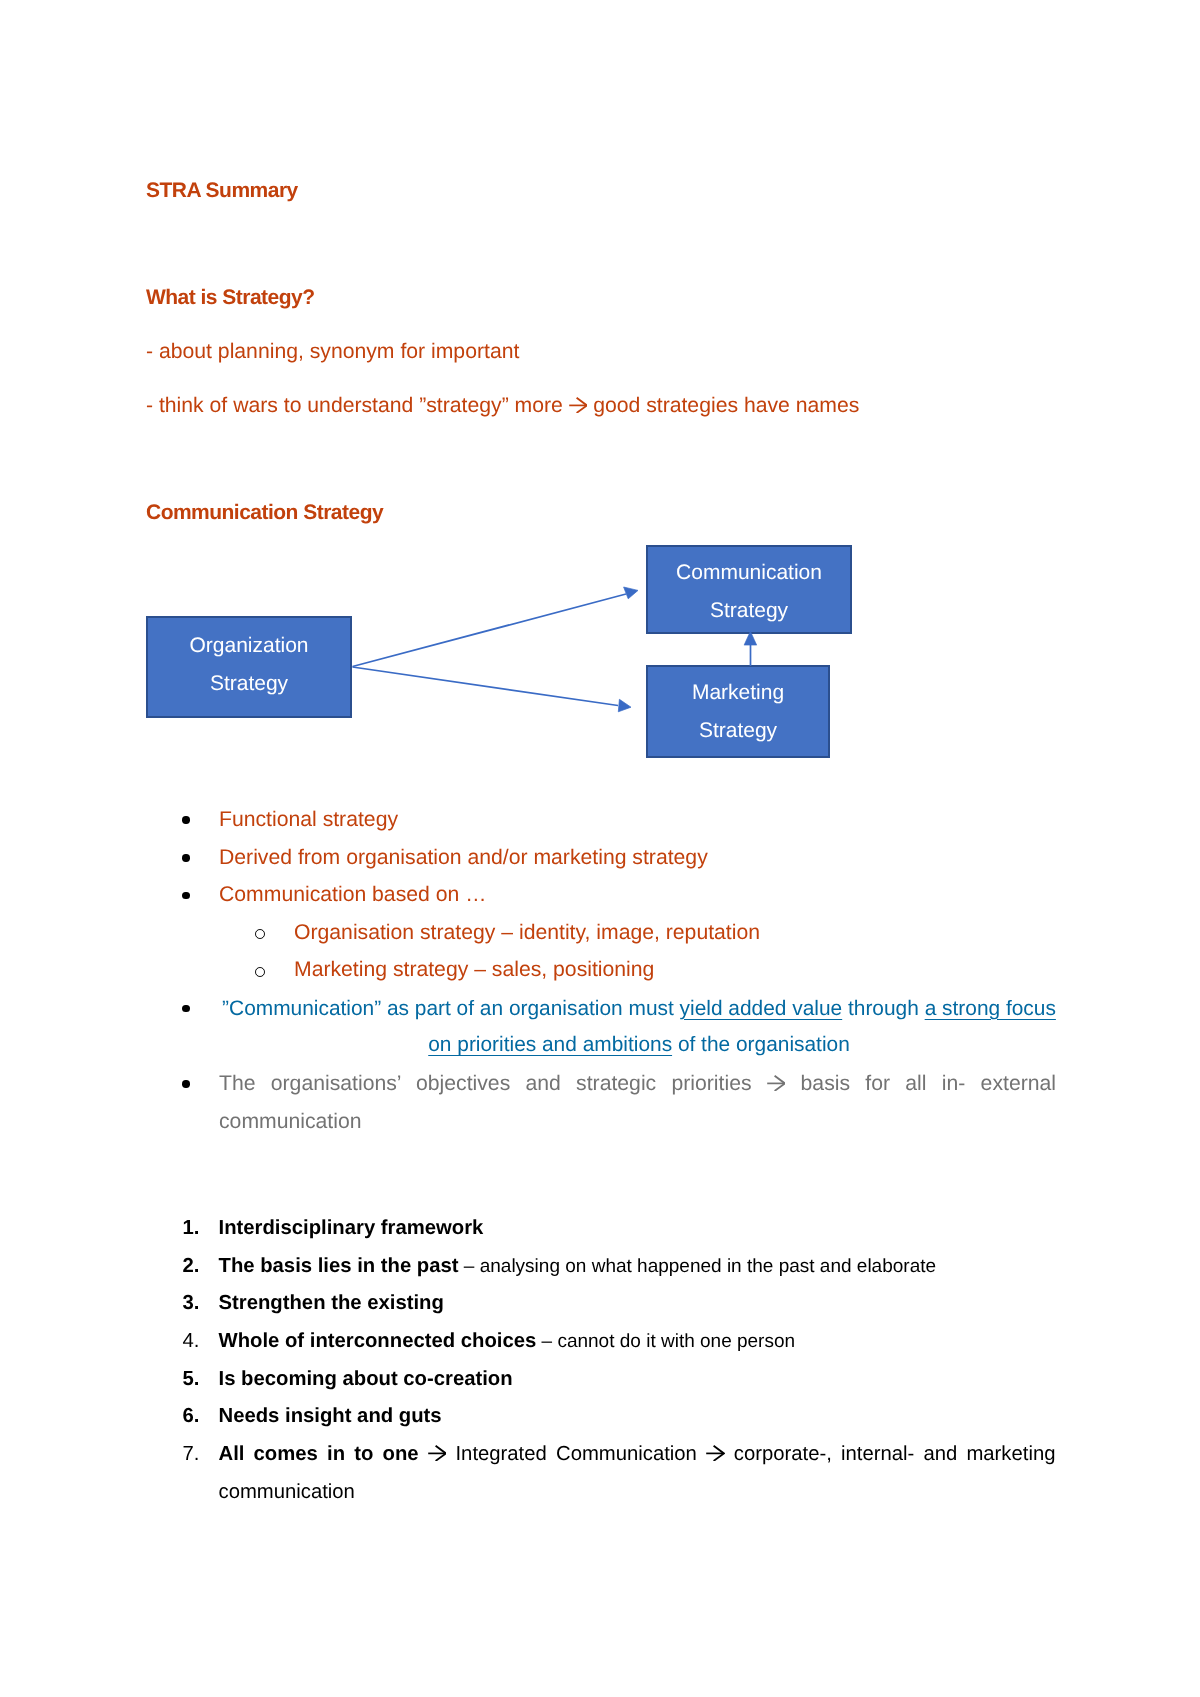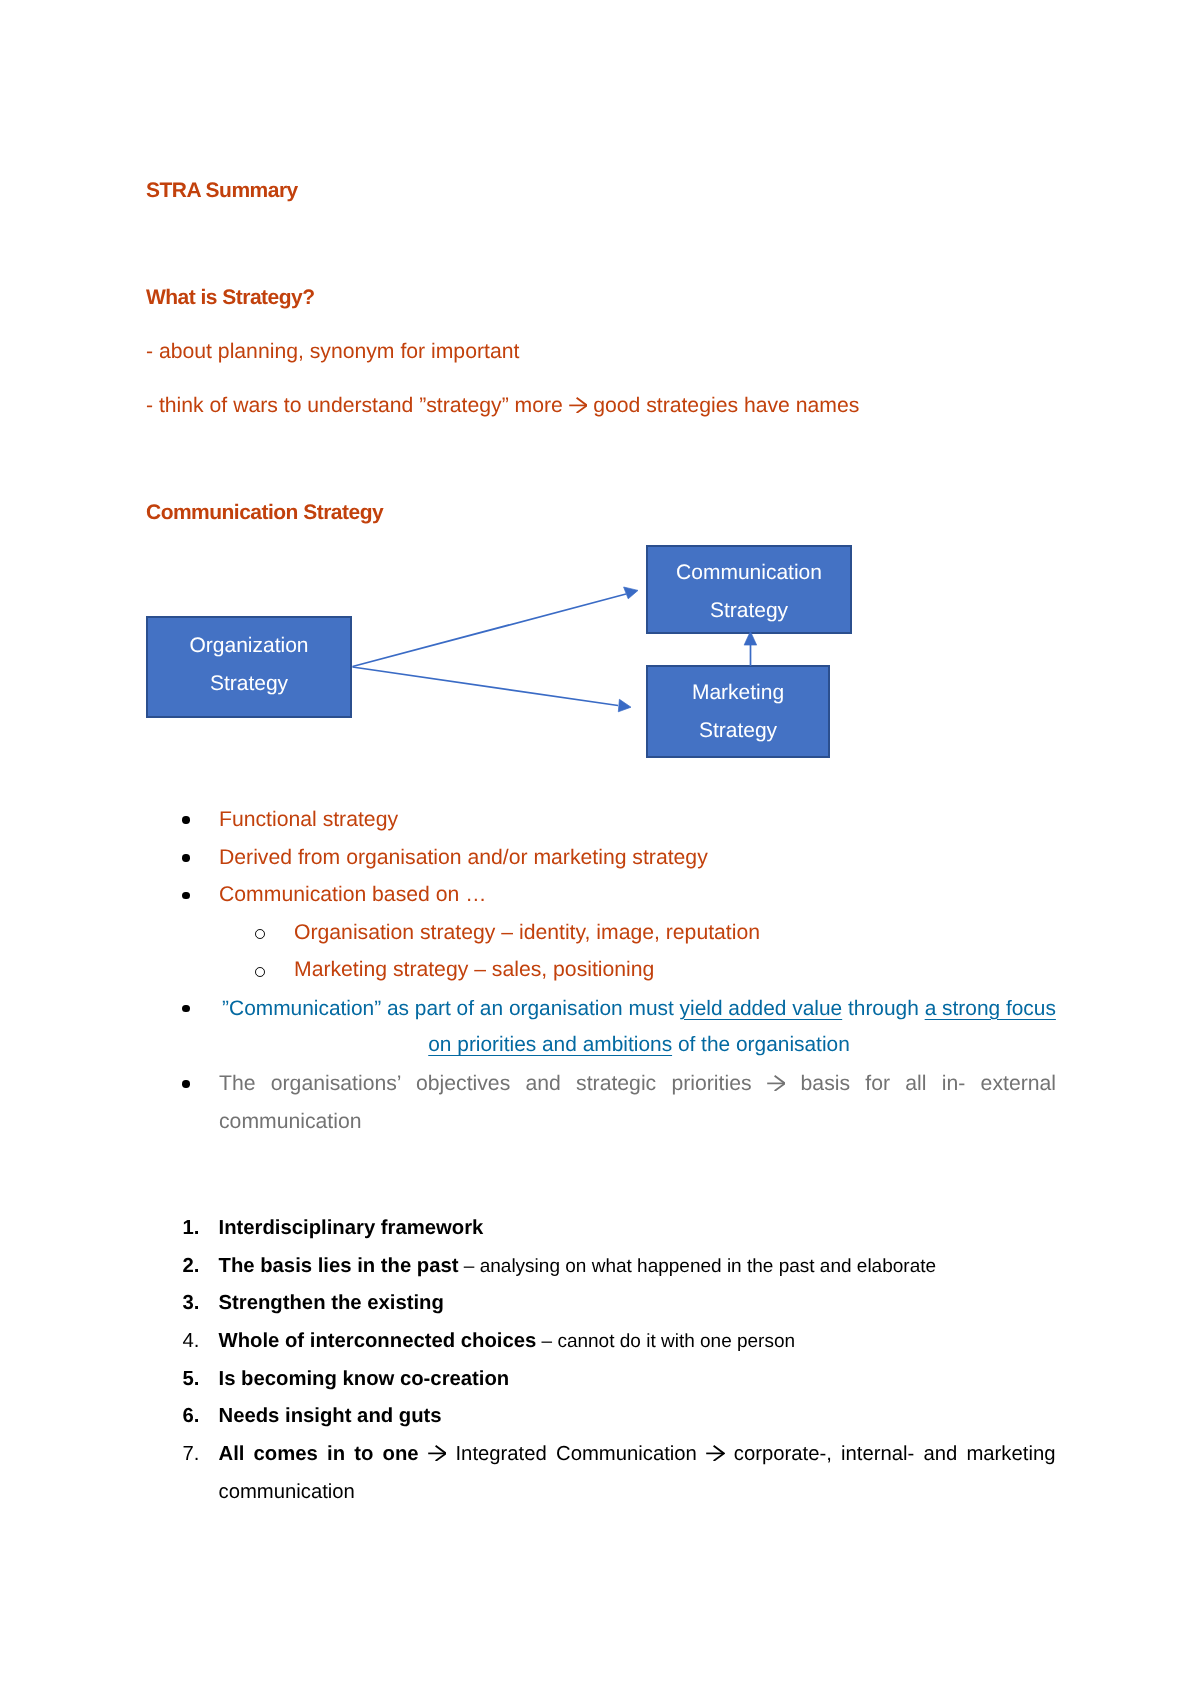--- a/index.html
+++ b/index.html
@@ -69,21 +69,21 @@
   <div>
     <span class="num b" style="left:182.5px;top:1216.8px;">1.</span>
     <div class="numtxt" style="left:218.5px;top:1216.8px;"><b>Interdisciplinary framework</b><span></span></div>
     <span class="num b" style="left:182.5px;top:1254.5px;">2.</span>
     <div class="numtxt" style="left:218.5px;top:1254.5px;"><b>The basis lies in the past</b><span class="small"> – analysing on what happened in the past and elaborate</span></div>
     <span class="num b" style="left:182.5px;top:1292.3px;">3.</span>
     <div class="numtxt" style="left:218.5px;top:1292.3px;"><b>Strengthen the existing</b><span></span></div>
     <span class="num" style="left:182.5px;top:1330.0px;">4.</span>
     <div class="numtxt" style="left:218.5px;top:1330.0px;"><b>Whole of interconnected choices</b><span class="small"> – cannot do it with one person</span></div>
     <span class="num b" style="left:182.5px;top:1367.7px;">5.</span>
-    <div class="numtxt" style="left:218.5px;top:1367.7px;"><b>Is becoming know co-creation</b><span></span></div>
+    <div class="numtxt" style="left:218.5px;top:1367.7px;"><b>Is becoming about co-creation</b><span></span></div>
     <span class="num b" style="left:182.5px;top:1405.4px;">6.</span>
     <div class="numtxt" style="left:218.5px;top:1405.4px;"><b>Needs insight and guts</b><span></span></div>
     <span class="num" style="left:182.5px;top:1443.2px;">7.</span>
     <div class="numtxtw" style="left:218.5px;top:1436.4px;width:837px;"><b>All comes in to one</b><span> <span class="arw"><svg viewBox="0 0 18.5 16" width="18.5" height="16" aria-hidden="true">
               <path d="M0.2,7.55 L17.3,7.55 L17.3,9.25 L0.2,9.25 Z" fill="currentColor"></path>
               <path d="M7.6,0.75 L17.9,8.4 L7.6,15.9" fill="none" stroke="currentColor" stroke-width="1.85" stroke-linecap="butt" stroke-linejoin="miter"></path>
             </svg></span> Integrated Communication <span class="arw"><svg viewBox="0 0 18.5 16" width="18.5" height="16" aria-hidden="true">
               <path d="M0.2,7.55 L17.3,7.55 L17.3,9.25 L0.2,9.25 Z" fill="currentColor"></path>
               <path d="M7.6,0.75 L17.9,8.4 L7.6,15.9" fill="none" stroke="currentColor" stroke-width="1.85" stroke-linecap="butt" stroke-linejoin="miter"></path>
             </svg></span> corporate-, internal- and marketing communication</span></div>

